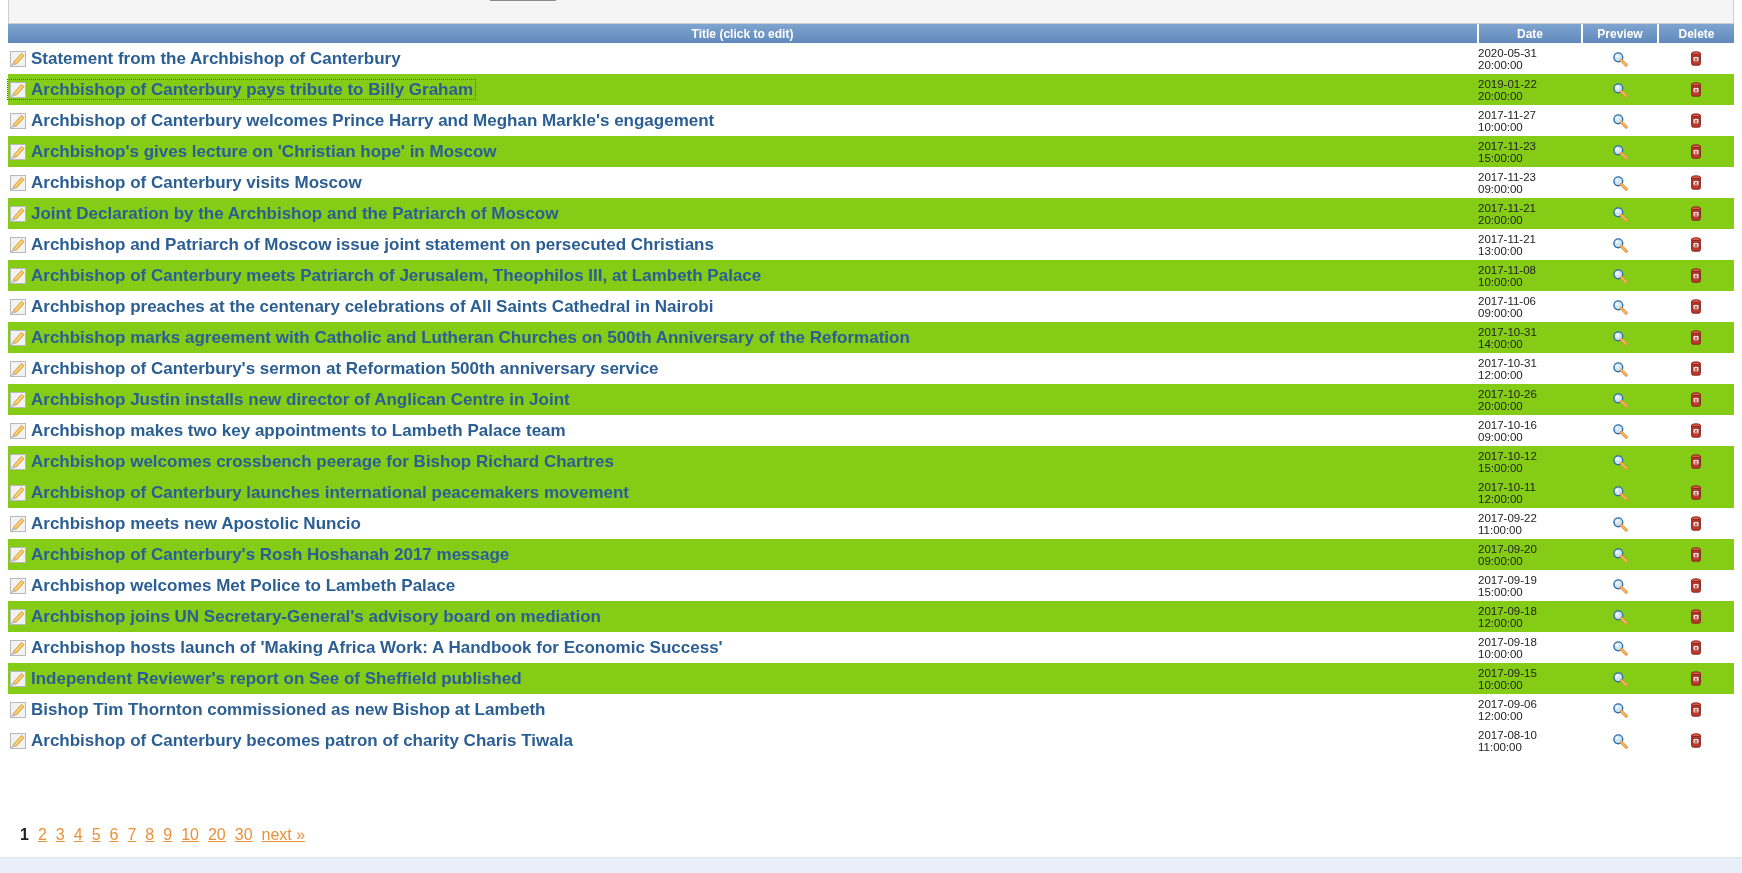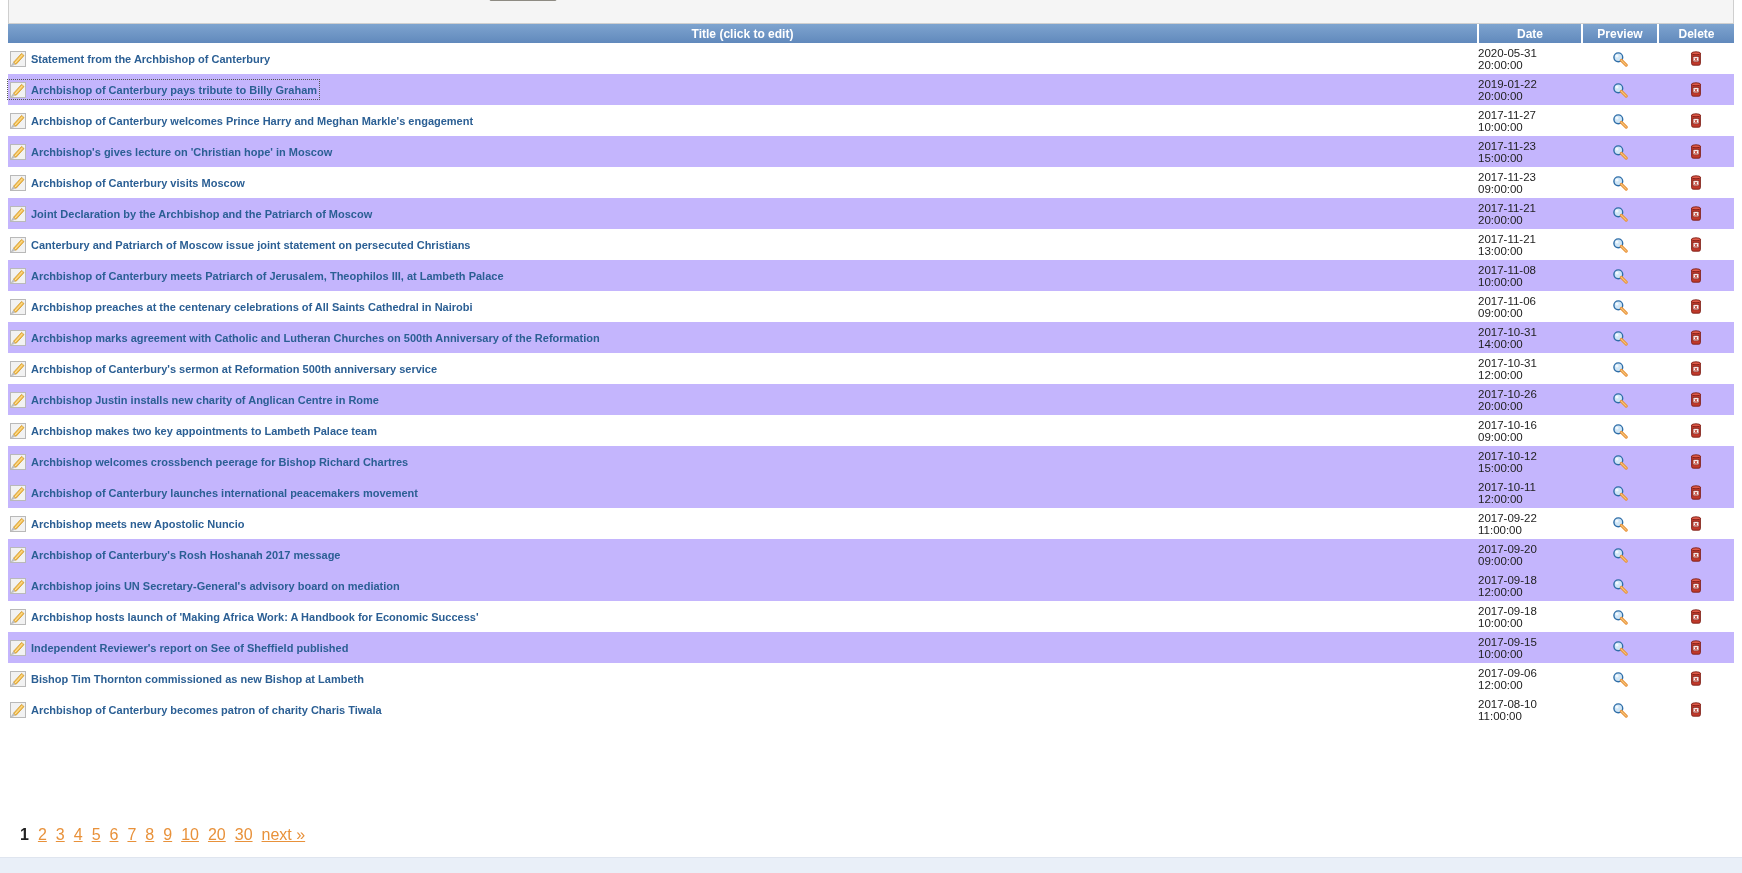--- a/index.html
+++ b/index.html
@@ -71,21 +71,21 @@
     white-space: nowrap;
   }
   table.list thead th:last-child { border-right: none; }
 
   col.c-title   { width: 1470px; }
   col.c-date    { width: 104px; }
   col.c-preview { width: 76px; }
   col.c-delete  { width: 76px; }
 
   table.list tbody tr.odd  { background: #ffffff; }
-  table.list tbody tr.even { background: #c4b5fd; }
+  table.list tbody tr.even { background: #84cc16; }
 
   table.list tbody td {
     padding: 0;
     height: 31px;
     vertical-align: middle;
     border: none;
   }
   td.title-cell {
     padding-left: 14px;
   }
@@ -94,21 +94,21 @@
     padding: 1px 2px 1px 2px;
     line-height: 16px;
     white-space: nowrap;
   }
   .title-inner.focused {
     outline: 1px dotted #555555;
     outline-offset: 0px;
   }
   a.title-link {
     color: #2b5f94;
-    font-size: 11px;
+    font-size: 17px;
     font-weight: bold;
     text-decoration: none;
     vertical-align: middle;
     text-align: center;
   }
 
   td.date-cell {
     text-align: left;
     color: #222222;
     font-size: 11.5px;
@@ -274,21 +274,21 @@
             <td class="icon-cell"><a href="#"><svg class="icon mag-icon" viewBox="0 0 16 16">
                   <use href="#g-mag"></use>
                 </svg></a></td>
             <td class="icon-cell"><a href="#"><svg class="icon del-icon" viewBox="0 0 16 16">
                   <use href="#g-del"></use>
                 </svg></a></td>
           </tr>
           <tr class="odd">
             <td class="title-cell"><span class="title-inner"><svg class="icon edit-icon" viewBox="0 0 16 16">
                   <use href="#g-edit"></use>
-                </svg><a class="title-link" href="#">Canterbury and Patriarch of Moscow issue joint statement on persecuted Christians</a></span></td>
+                </svg><a class="title-link" href="#">Archbishop and Patriarch of Moscow issue joint statement on persecuted Christians</a></span></td>
             <td class="date-cell">
               <span class="d1">2017-11-21</span>
               <span class="d2">13:00:00</span>
             </td>
             <td class="icon-cell"><a href="#"><svg class="icon mag-icon" viewBox="0 0 16 16">
                   <use href="#g-mag"></use>
                 </svg></a></td>
             <td class="icon-cell"><a href="#"><svg class="icon del-icon" viewBox="0 0 16 16">
                   <use href="#g-del"></use>
                 </svg></a></td>
@@ -349,21 +349,21 @@
             <td class="icon-cell"><a href="#"><svg class="icon mag-icon" viewBox="0 0 16 16">
                   <use href="#g-mag"></use>
                 </svg></a></td>
             <td class="icon-cell"><a href="#"><svg class="icon del-icon" viewBox="0 0 16 16">
                   <use href="#g-del"></use>
                 </svg></a></td>
           </tr>
           <tr class="even">
             <td class="title-cell"><span class="title-inner"><svg class="icon edit-icon" viewBox="0 0 16 16">
                   <use href="#g-edit"></use>
-                </svg><a class="title-link" href="#">Archbishop Justin installs new charity of Anglican Centre in Rome</a></span></td>
+                </svg><a class="title-link" href="#">Archbishop Justin installs new director of Anglican Centre in Joint</a></span></td>
             <td class="date-cell">
               <span class="d1">2017-10-26</span>
               <span class="d2">20:00:00</span>
             </td>
             <td class="icon-cell"><a href="#"><svg class="icon mag-icon" viewBox="0 0 16 16">
                   <use href="#g-mag"></use>
                 </svg></a></td>
             <td class="icon-cell"><a href="#"><svg class="icon del-icon" viewBox="0 0 16 16">
                   <use href="#g-del"></use>
                 </svg></a></td>
@@ -428,20 +428,35 @@
                   <use href="#g-del"></use>
                 </svg></a></td>
           </tr>
           <tr class="even">
             <td class="title-cell"><span class="title-inner"><svg class="icon edit-icon" viewBox="0 0 16 16">
                   <use href="#g-edit"></use>
                 </svg><a class="title-link" href="#">Archbishop of Canterbury's Rosh Hoshanah 2017 message</a></span></td>
             <td class="date-cell">
               <span class="d1">2017-09-20</span>
               <span class="d2">09:00:00</span>
+            </td>
+            <td class="icon-cell"><a href="#"><svg class="icon mag-icon" viewBox="0 0 16 16">
+                  <use href="#g-mag"></use>
+                </svg></a></td>
+            <td class="icon-cell"><a href="#"><svg class="icon del-icon" viewBox="0 0 16 16">
+                  <use href="#g-del"></use>
+                </svg></a></td>
+          </tr>
+          <tr class="odd">
+            <td class="title-cell"><span class="title-inner"><svg class="icon edit-icon" viewBox="0 0 16 16">
+                  <use href="#g-edit"></use>
+                </svg><a class="title-link" href="#">Archbishop welcomes Met Police to Lambeth Palace</a></span></td>
+            <td class="date-cell">
+              <span class="d1">2017-09-19</span>
+              <span class="d2">15:00:00</span>
             </td>
             <td class="icon-cell"><a href="#"><svg class="icon mag-icon" viewBox="0 0 16 16">
                   <use href="#g-mag"></use>
                 </svg></a></td>
             <td class="icon-cell"><a href="#"><svg class="icon del-icon" viewBox="0 0 16 16">
                   <use href="#g-del"></use>
                 </svg></a></td>
           </tr>
           <tr class="even">
             <td class="title-cell"><span class="title-inner"><svg class="icon edit-icon" viewBox="0 0 16 16">

